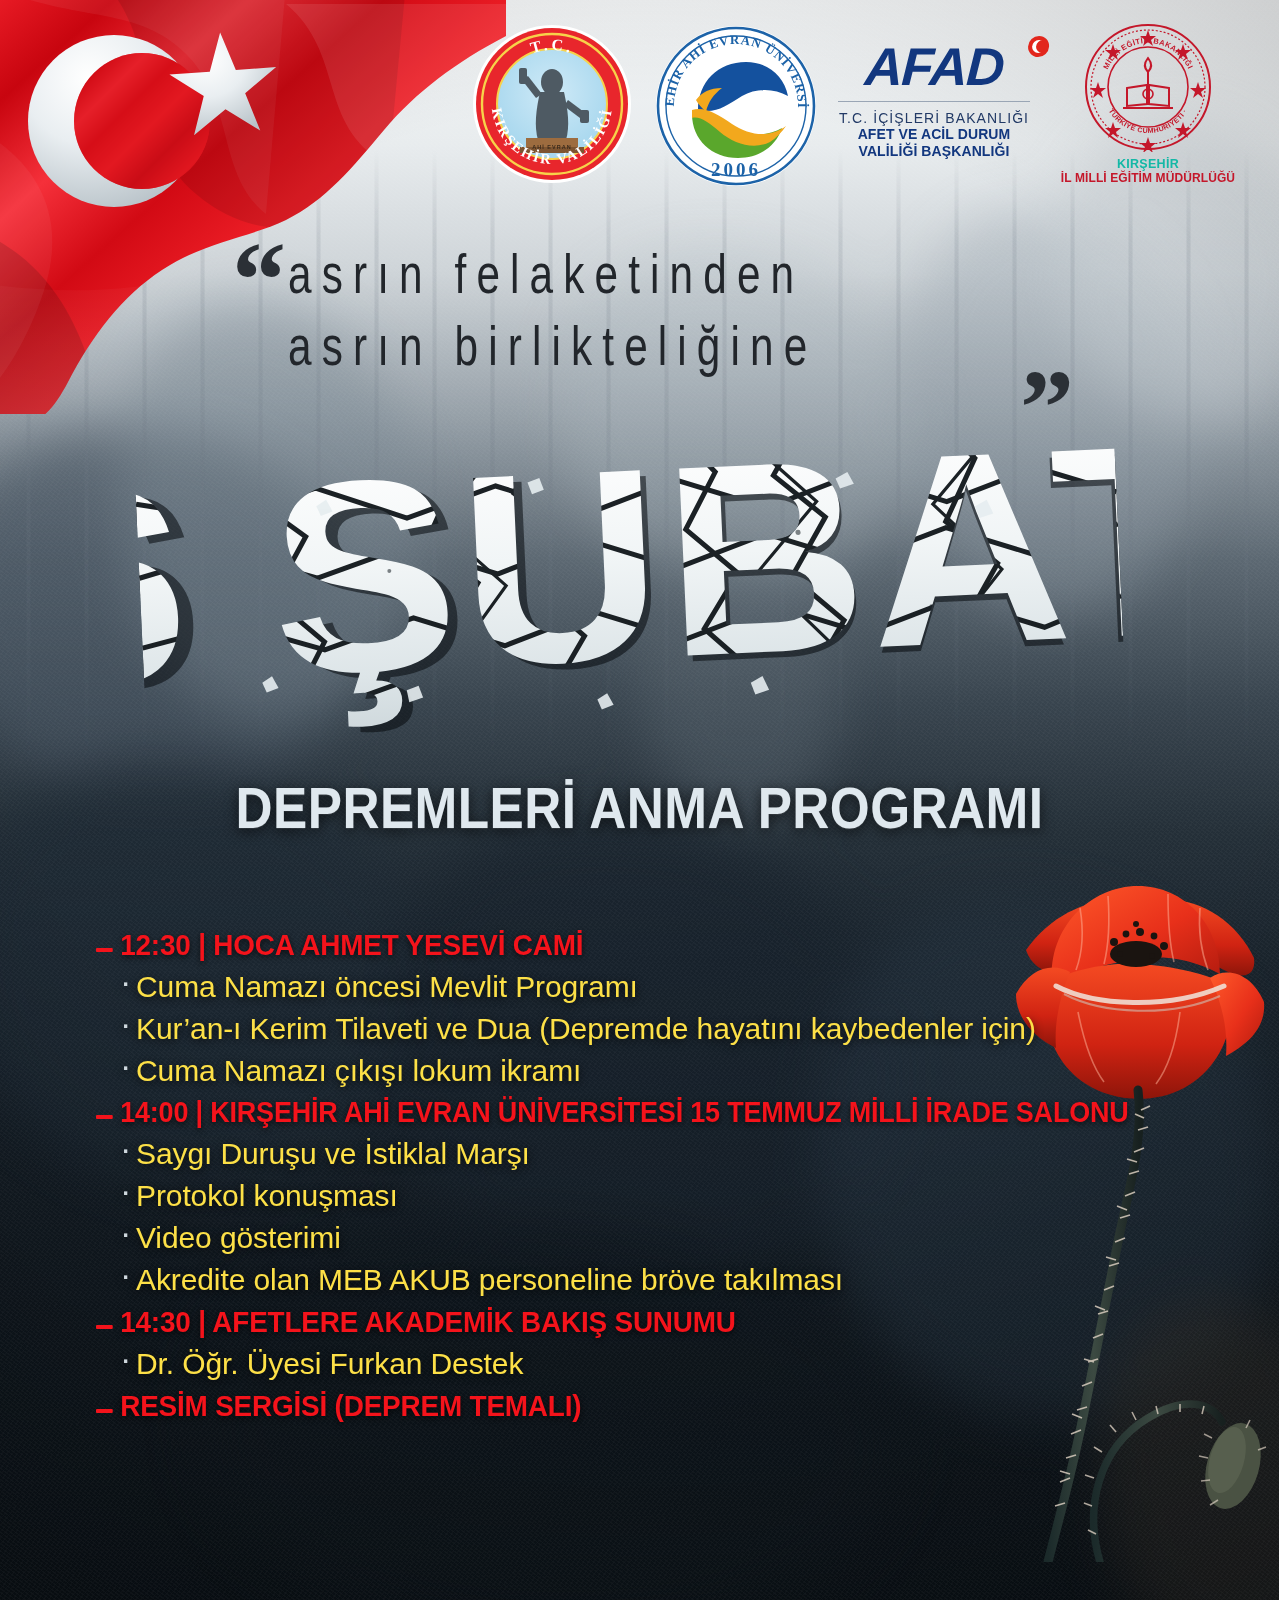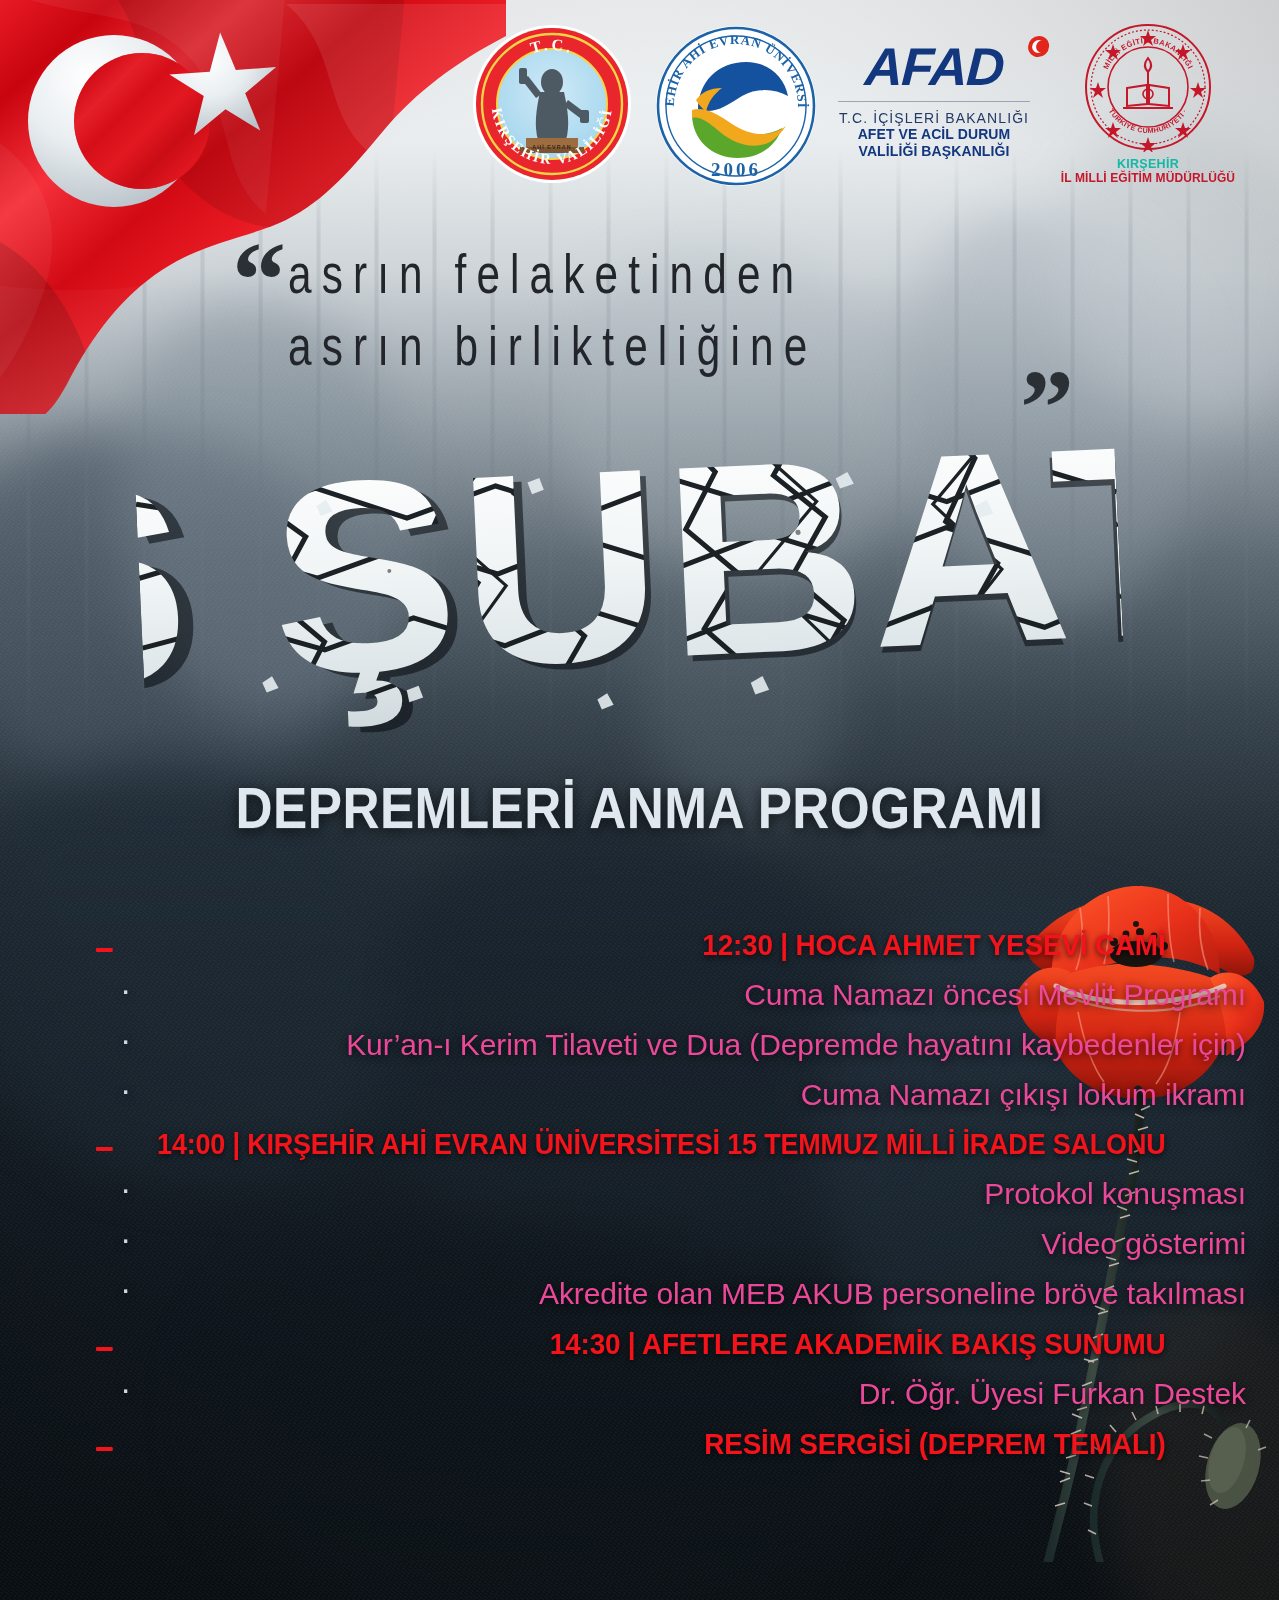--- a/index.html
+++ b/index.html
@@ -137,46 +137,46 @@
     text-shadow:0 3px 14px rgba(0,0,0,.7), 0 1px 0 rgba(255,255,255,.12);
     white-space:nowrap;
   }
 
   
   .poppy{position:absolute; left:1008px; top:862px; width:266px; height:700px; pointer-events:none;}
   .poppy svg{display:block;width:100%;height:100%;}
 
   
   .schedule{
-    position:absolute; left:96px; top:922px; width:1150px;text-align:right;
+    position:absolute; left:96px; top:922px; width:1150px;
   }
   .sched-head{
     position:relative;
     color:#f4131b;
     font-size:30px; font-weight:bold;
     letter-spacing:-.2px;
     transform:scaleX(.93); transform-origin:left center;
     white-space:nowrap;
     padding-left:26px;
     margin:6px 0 6px;
     text-shadow:0 2px 7px rgba(0,0,0,.75);
   }
   .sched-head::before{
     content:"";
     position:absolute; left:0; top:58%; width:18px; height:4px;
     background:#f4131b; border-radius:1px;
   }
   .sched-head.tight{font-size:29px;}
   .sched-item{
     position:relative;
-    color:#ec4899;
+    color:#fde047;
     font-size:30px; font-weight:400;
     letter-spacing:-.1px;
     padding-left:40px;
-    margin:16px 0;
+    margin:8px 0;
     white-space:nowrap;
     text-shadow:0 2px 8px rgba(0,0,0,.8);
   }
   .sched-item::before{
     content:"\00B7";
     position:absolute; left:24px; top:-6px;
     font-size:34px; color:#cfd8de; line-height:1;
   }
 </style>
 </head>
@@ -560,20 +560,21 @@
       </g>
     </svg>
   </div>
 
   <div class="schedule">
     <div class="sched-head">12:30 | HOCA AHMET YESEVİ CAMİ</div>
     <div class="sched-item">Cuma Namazı öncesi Mevlit Programı</div>
     <div class="sched-item">Kur’an-ı Kerim Tilaveti ve Dua (Depremde hayatını kaybedenler için)</div>
     <div class="sched-item">Cuma Namazı çıkışı lokum ikramı</div>
     <div class="sched-head tight">14:00 | KIRŞEHİR AHİ EVRAN ÜNİVERSİTESİ 15 TEMMUZ MİLLİ İRADE SALONU</div>
+    <div class="sched-item">Saygı Duruşu ve İstiklal Marşı</div>
     <div class="sched-item">Protokol konuşması</div>
     <div class="sched-item">Video gösterimi</div>
     <div class="sched-item">Akredite olan MEB AKUB personeline bröve takılması</div>
     <div class="sched-head">14:30 | AFETLERE AKADEMİK BAKIŞ SUNUMU</div>
     <div class="sched-item">Dr. Öğr. Üyesi Furkan Destek</div>
     <div class="sched-head">RESİM SERGİSİ (DEPREM TEMALI)</div>
   </div>
 
 </div>
 

